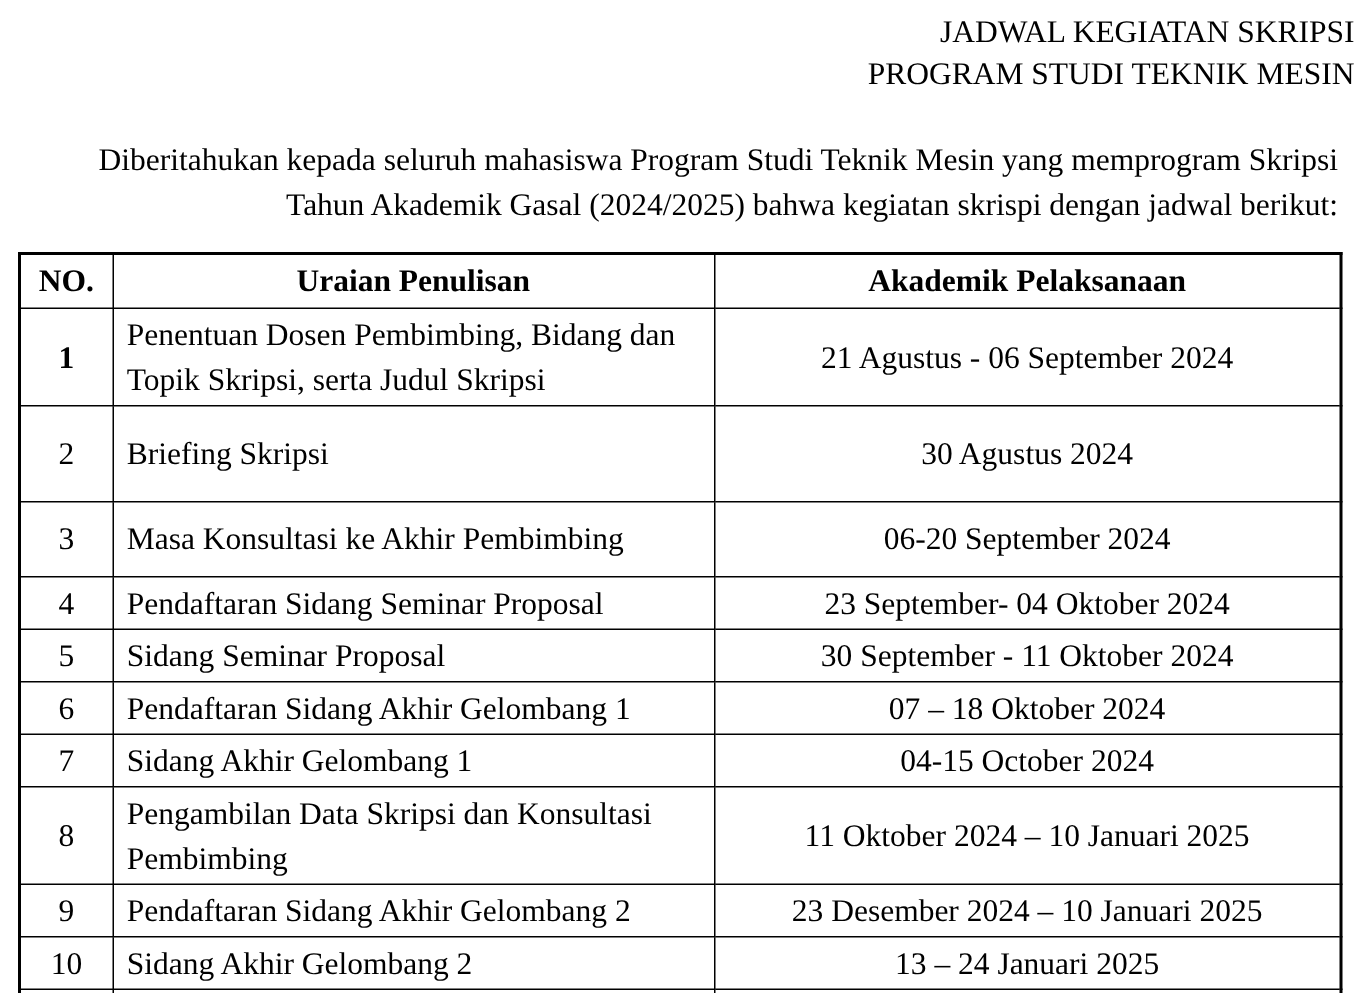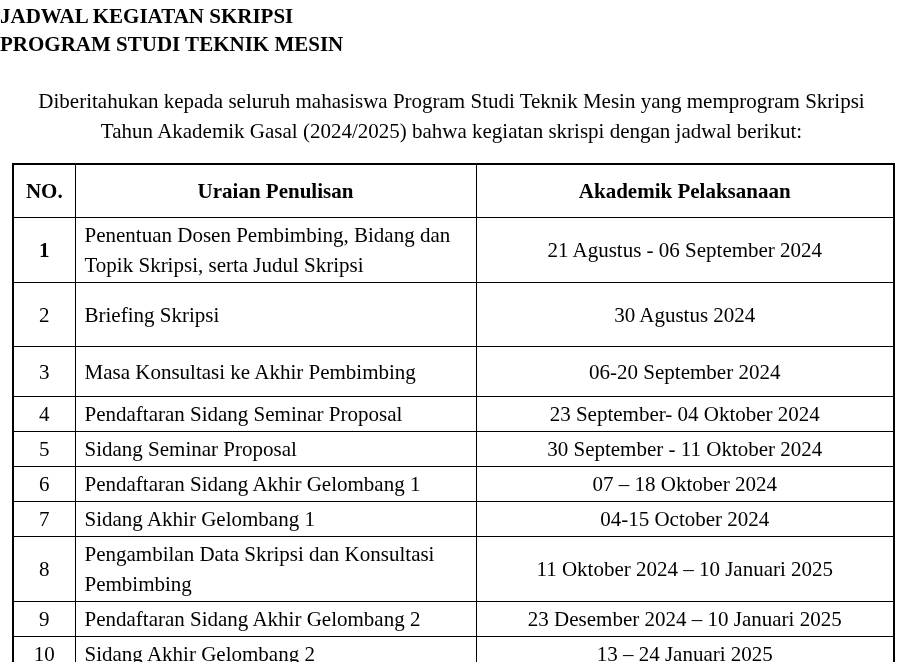--- a/index.html
+++ b/index.html
@@ -12,31 +12,31 @@
   .page {
     position: relative;
     width: 903px;
     height: 662px;
     background: var(--bg-color);
     color: var(--text-color);
     font-family: "Liberation Serif", "DejaVu Serif", serif;
     overflow: hidden;
   }
   .doc-title {
-    padding-top: 2px;
-    text-align: left;
-    font-weight: bold;
+    padding-top: 7px;
+    text-align: right;
+    font-weight: normal;
     font-size: 21px;
     line-height: 28px;
   }
   .intro {
     margin: 28px 11px 0 11px;
     font-size: 21px;
     line-height: 30px;
-    text-align: center;
+    text-align: right;
   }
   table.schedule {
     margin: 17px 0 0 12px;
     width: 881px;
     border-collapse: collapse;
     table-layout: fixed;
     border: 2px solid var(--border-color);
   }
   table.schedule col.c-no   { width: 62px; }
   table.schedule col.c-keg  { width: 401px; }
@@ -44,21 +44,21 @@
   table.schedule th, table.schedule td {
     border: 1.5px solid var(--border-color);
     font-size: 21px;
     vertical-align: middle;
     line-height: 30px;
   }
   table.schedule th {
     font-weight: bold;
     text-align: center;
     height: 36px;
-    padding: 11px 2px;
+    padding: 2px 2px;
   }
   td.cell-no  { text-align: center; padding: 1px 2px; }
   td.cell-no.bold { font-weight: bold; }
   td.cell-keg { text-align: left; padding: 2px 14px 2px 9px; }
   td.cell-tgl { text-align: center; padding: 1px 0; }
 </style>
 </head>
 <body>
 
 <div class="page">

